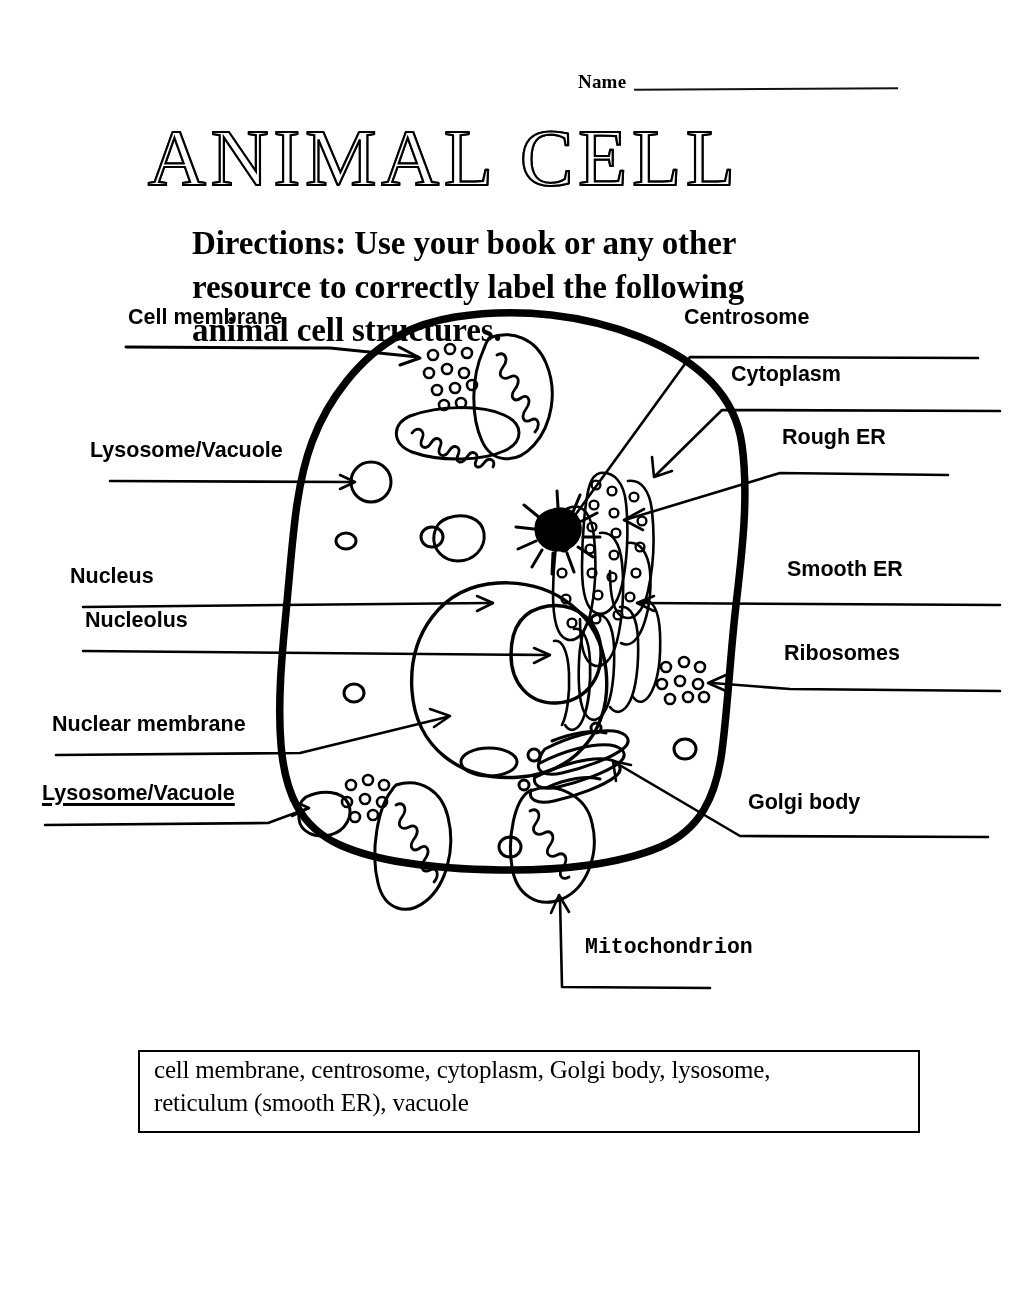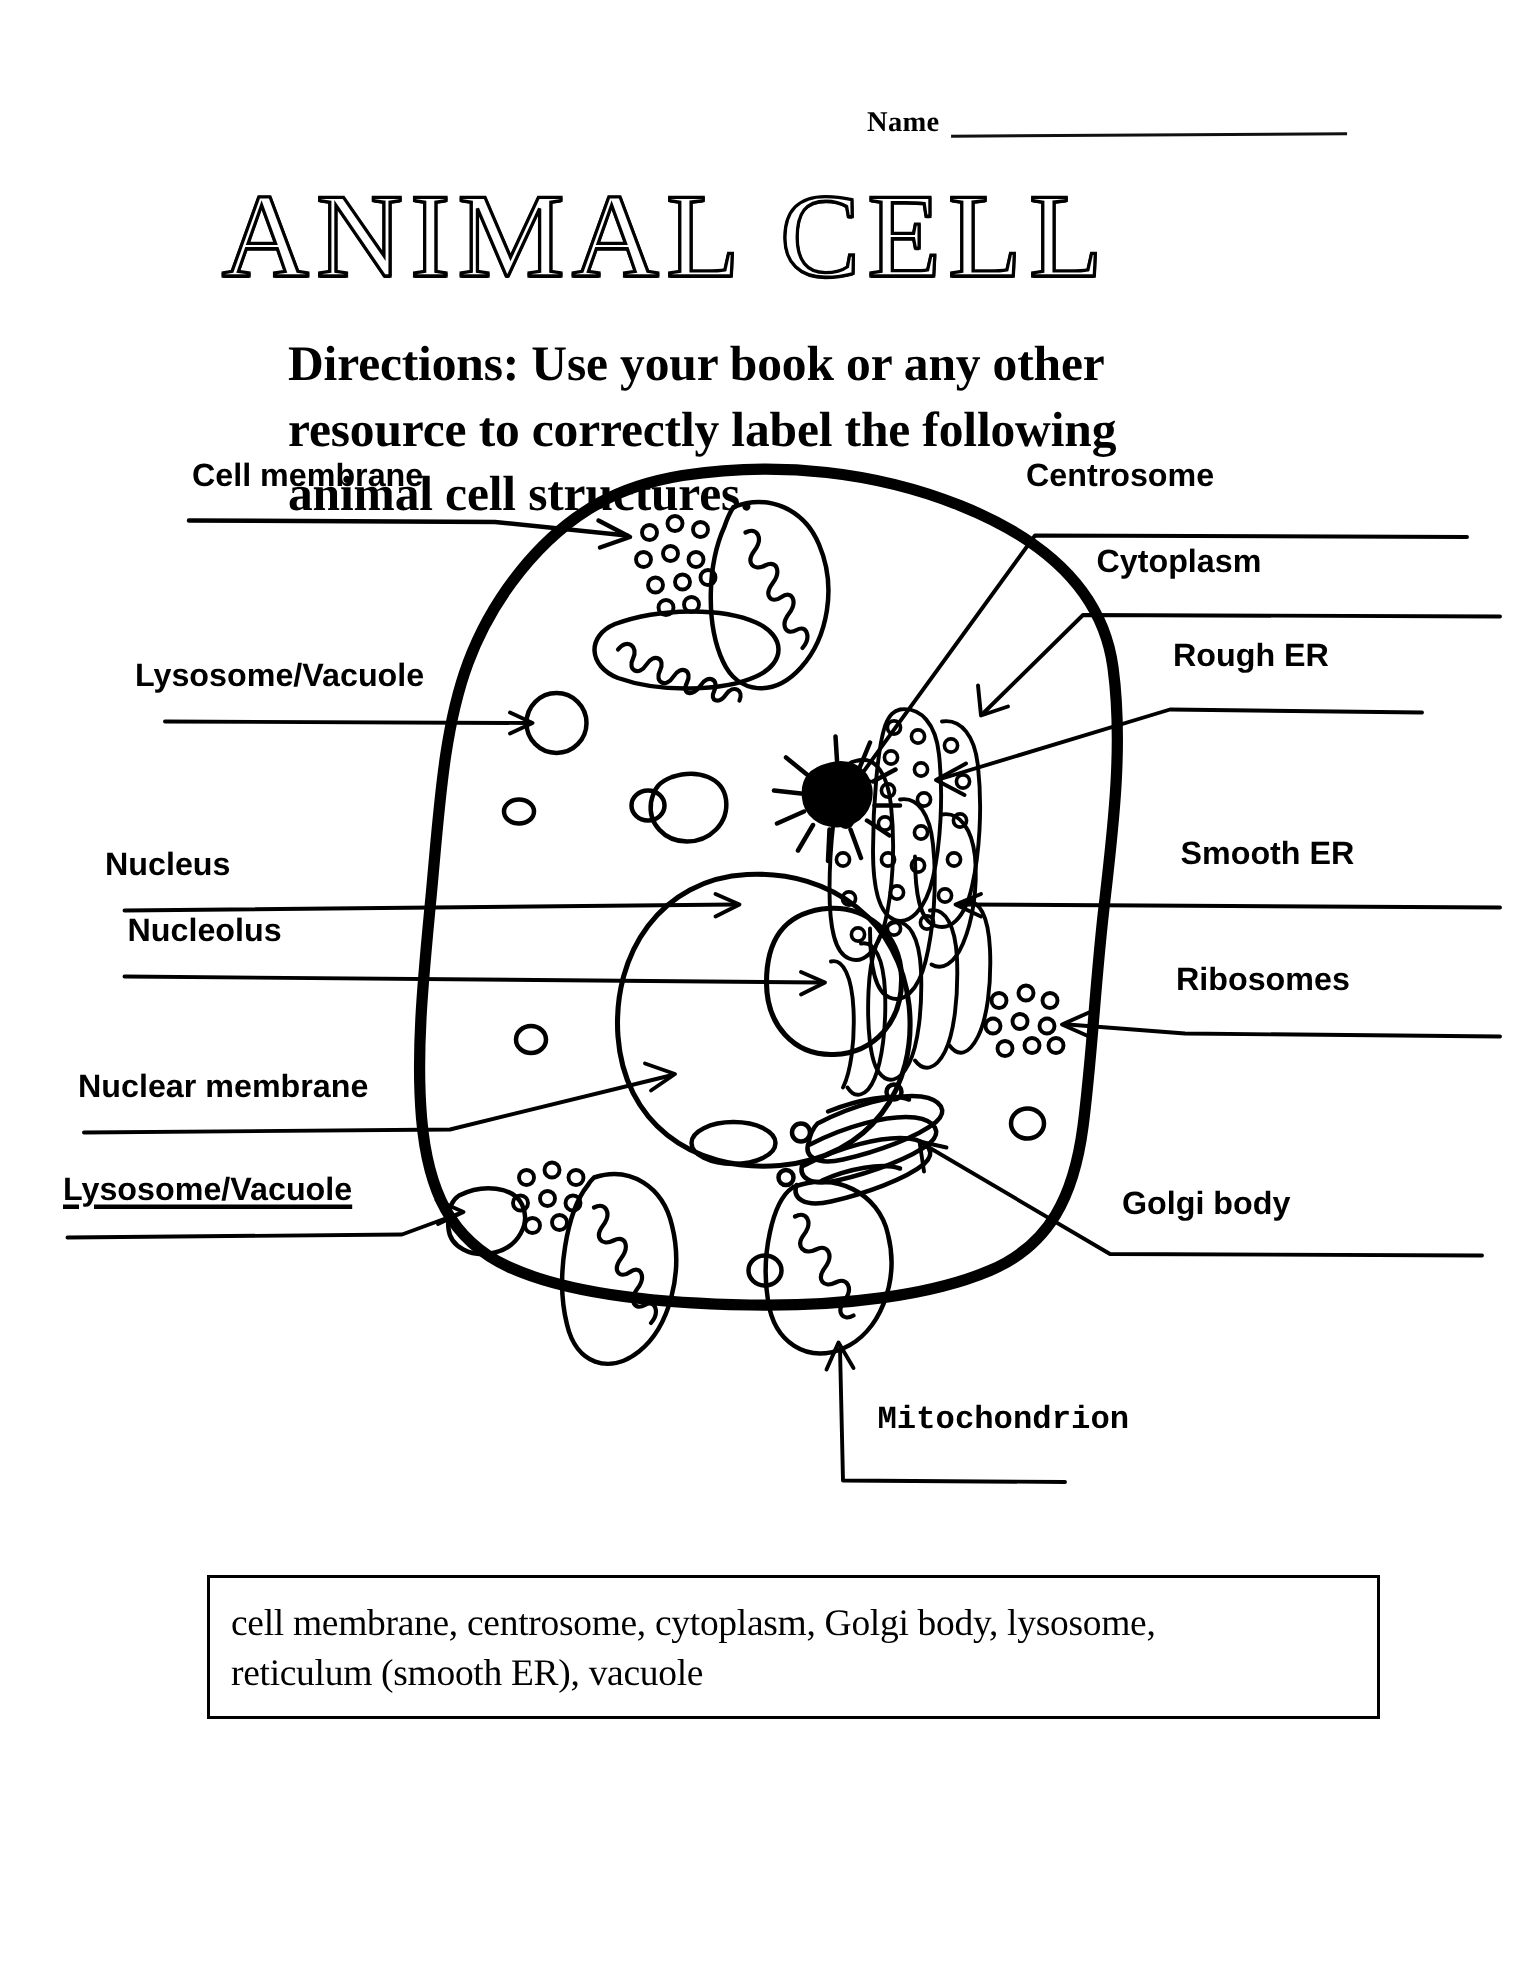--- a/index.html
+++ b/index.html
@@ -16,21 +16,21 @@
     color: #000000;
   }
 
   
   #name-row {
     position: absolute;
     left: 578px;
     top: 72px;
     width: 320px;
     display: flex;
-    align-items: flex-end;
+    align-items: center;
     gap: 8px;
   }
   #name-row .name-label {
     font-family: "Liberation Serif", serif;
     font-size: 19px;
     font-weight: 700;
     letter-spacing: .2px;
     line-height: 1;
     white-space: nowrap;
   }
@@ -104,21 +104,21 @@
     text-underline-offset: 3px;
   }
 
   
   #word-bank {
     position: absolute;
     left: 138px;
     top: 1050px;
     width: 782px;
     border: 2px solid #000;
-    padding: 15px 14px 12px 14px;
+    padding: 2px 14px 12px 14px;
     box-sizing: border-box;
     font-family: "Liberation Serif", serif;
     font-size: 25px;
     line-height: 1.30;
     letter-spacing: -0.2px;
   }
 </style>
 </head>
 <body>
 

